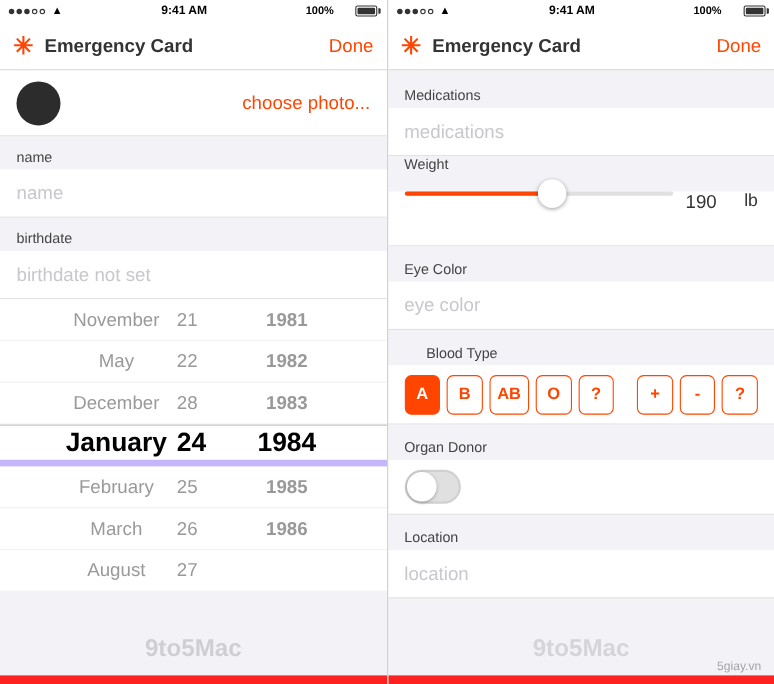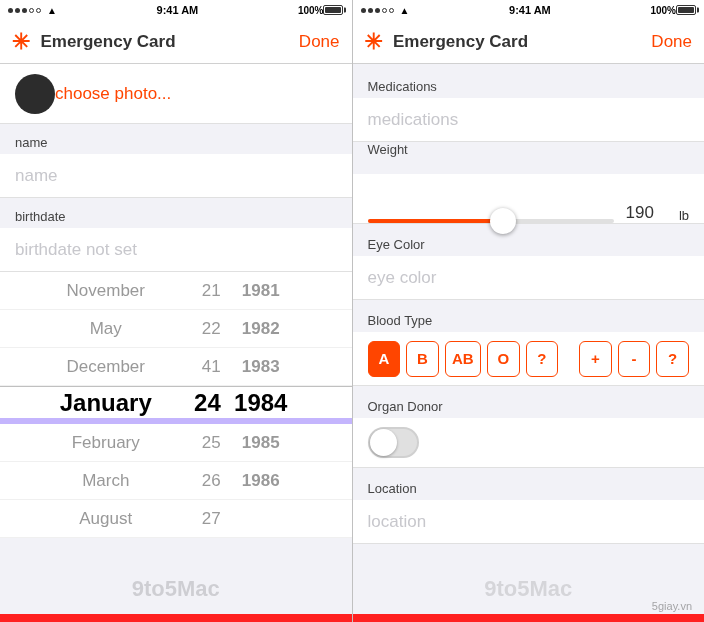--- a/index.html
+++ b/index.html
@@ -40,21 +40,21 @@
     }
     .status-dots {
       display: flex; gap: 2px;
     }
     .status-dot {
       width: 5px; height: 5px;
       border-radius: 50%;
       background: #333;
     }
     .status-dot.empty { background: transparent; border: 1px solid #333; }
-    .status-right { display: flex; align-items: center; gap: 0; font-size: 10px; }
+    .status-right { display: flex; align-items: center; gap: 20px; font-size: 10px; }
     .battery-icon {
       width: 20px; height: 10px;
       border: 1.5px solid #333;
       border-radius: 2px;
       position: relative;
       display: flex;
       align-items: center;
       padding: 1px;
     }
     .battery-icon::after {
@@ -102,20 +102,21 @@
     }
 
     
     .photo-row {
       background: white;
       height: 60px;
       display: flex;
       align-items: center;
       padding: 0 15px;
       border-bottom: 1px solid #e0e0e0;
+      justify-content: space-between;
     }
     .avatar-circle {
       width: 40px; height: 40px;
       border-radius: 50%;
       background: #2c2c2c;
     }
     .choose-photo-text {
       color: #ff4500;
       font-size: 17px;
     }
@@ -159,21 +160,21 @@
       border-top: 1px solid #c0c0c0;
       border-bottom: 6px solid #c4b5fd;
     }
     .picker-month {
       width: 110px;
       text-align: center;
       font-size: 20px;
     }
     .picker-day {
       width: 60px;
-      text-align: right;
+      text-align: left;
       font-size: 20px;
     }
     .picker-year {
       width: 80px;
       text-align: center;
       font-size: 20px;
       font-weight: bold;
     }
     .picker-row.faded .picker-month,
     .picker-row.faded .picker-day,
@@ -232,21 +233,21 @@
     .weight-label-row {
       height: 32px;
       background: #f2f2f7;
       display: flex;
       padding: 0 0 4px 15px;
     }
     .weight-slider-row {
       background: white;
       height: 50px;
       display: flex;
-      align-items: flex-end;
+      align-items: flex-start;
       padding: 0 15px;
       gap: 10px;
       border-bottom: 1px solid #e0e0e0;
     }
     .slider-track {
       flex: 1;
       height: 4px;
       background: #e0e0e0;
       border-radius: 2px;
       position: relative;
@@ -267,21 +268,21 @@
       left: 55%;
       transform: translate(-50%, -50%);
     }
     .weight-value {
       font-size: 17px;
       color: #333;
       min-width: 30px;
       text-align: right;
     }
     .weight-unit {
-      font-size: 13px;
+      font-size: 16px;
       color: #333;
       padding-left: 15px;
     }
 
     
     .eye-label-row {
       height: 32px;
       background: #f2f2f7;
       display: flex;
       align-items: flex-end;
@@ -296,20 +297,21 @@
       border-bottom: 1px solid #e0e0e0;
     }
 
     
     .blood-label-row {
       height: 32px;
       background: #f2f2f7;
       display: flex;
       align-items: flex-end;
       padding: 0 0 4px 15px;
+      margin-left: 20px;
     }
     .blood-buttons-row {
       background: white;
       height: 54px;
       display: flex;
       align-items: center;
       padding: 0 15px;
       gap: 6px;
       border-bottom: 1px solid #e0e0e0;
     }
@@ -448,21 +450,21 @@
       <span class="picker-day">21</span>
       <span class="picker-year">1981</span>
     </div>
     <div class="picker-row faded">
       <span class="picker-month">May</span>
       <span class="picker-day">22</span>
       <span class="picker-year">1982</span>
     </div>
     <div class="picker-row faded">
       <span class="picker-month">December</span>
-      <span class="picker-day">41</span>
+      <span class="picker-day">28</span>
       <span class="picker-year">1983</span>
     </div>
     <div class="picker-row selected">
       <span class="picker-month">January</span>
       <span class="picker-day">24</span>
       <span class="picker-year">1984</span>
     </div>
     <div class="picker-row faded">
       <span class="picker-month">February</span>
       <span class="picker-day">25</span>

